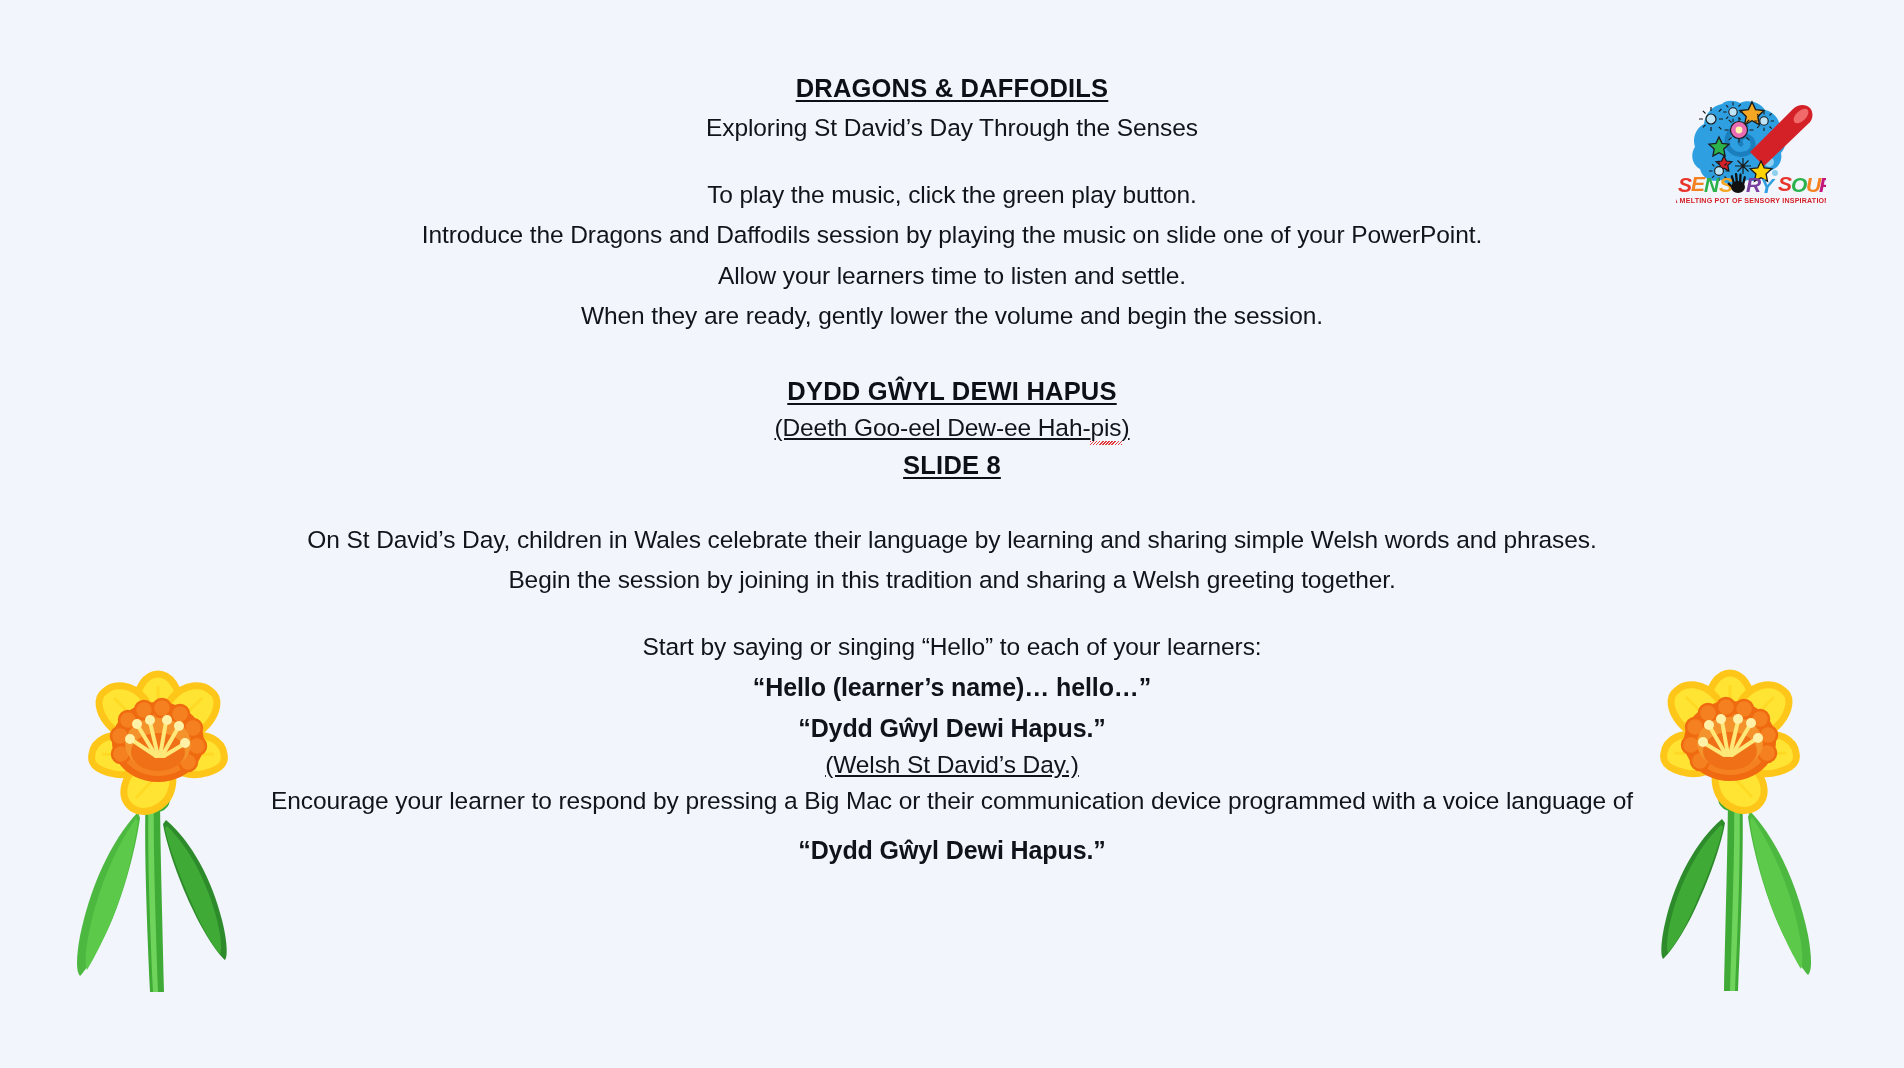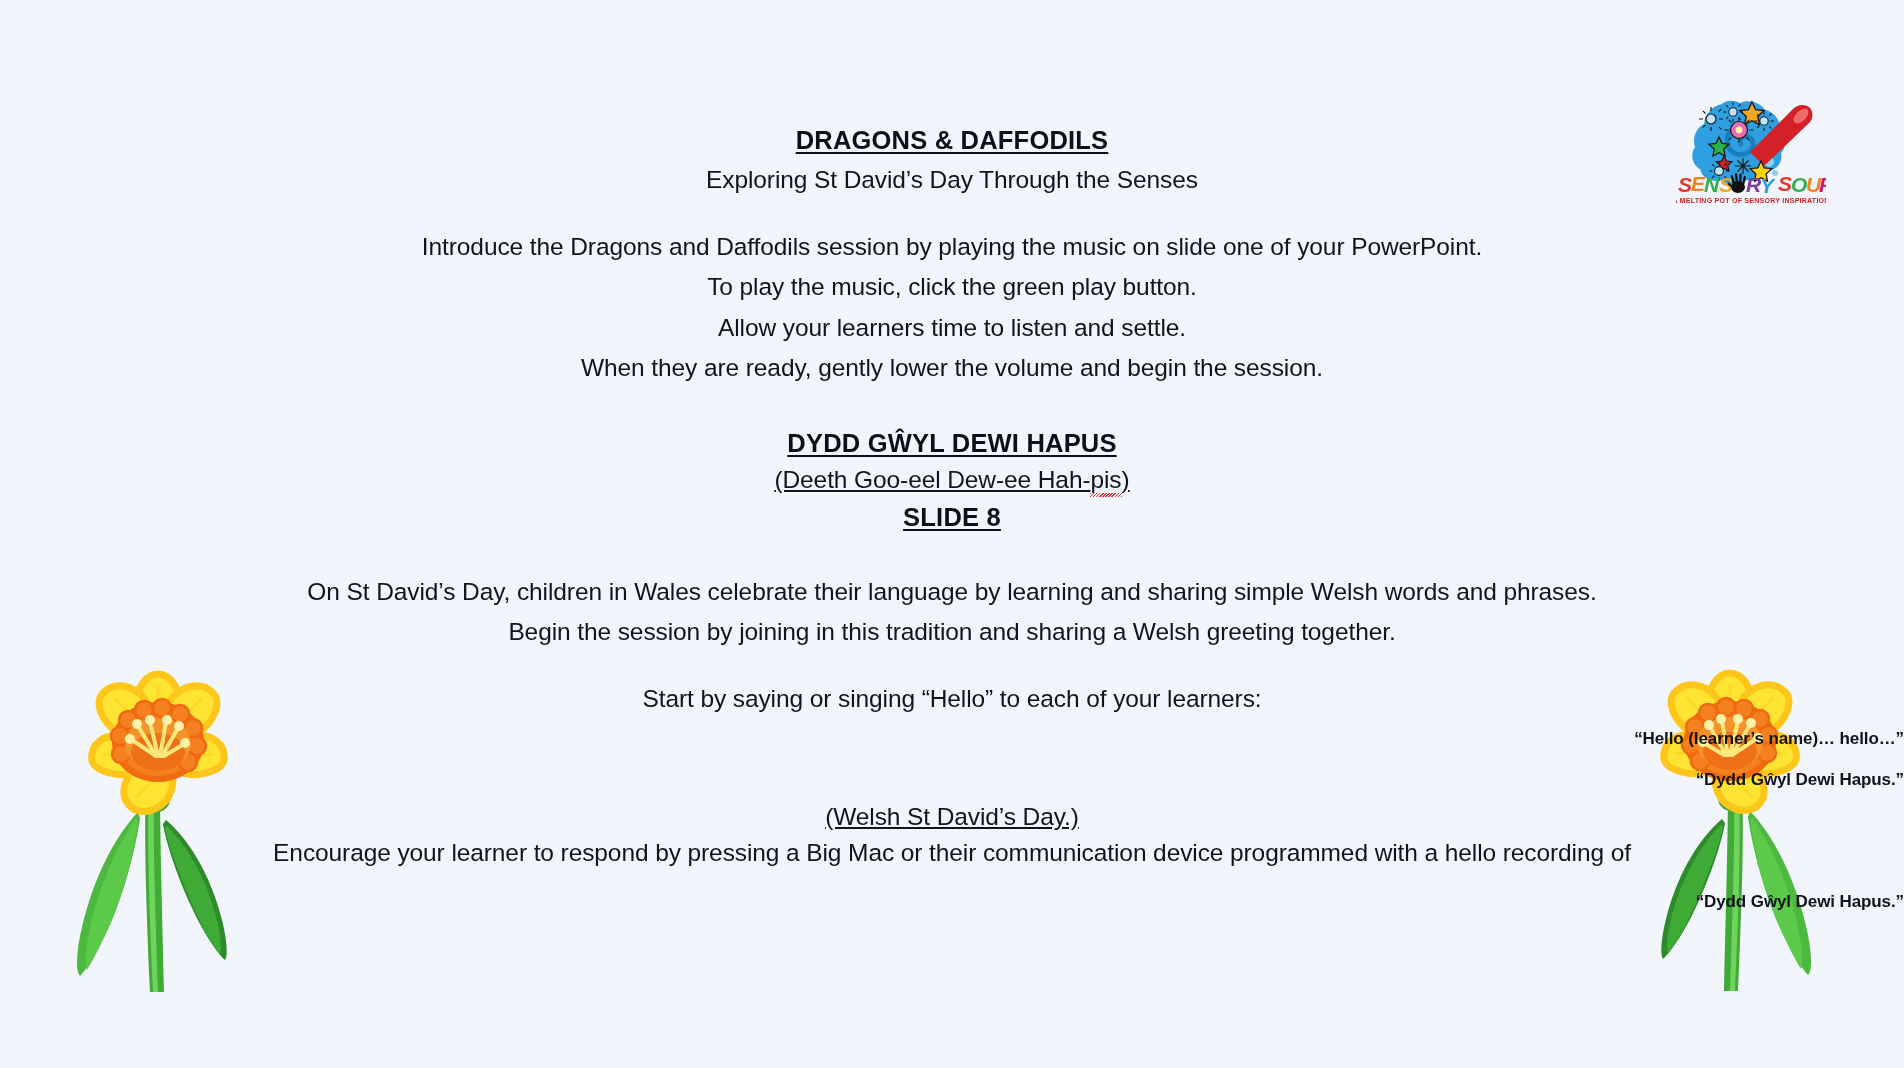--- a/index.html
+++ b/index.html
@@ -22,21 +22,21 @@
     width: 1904px;
     height: 1068px;
   }
 
   
   .doc {
     position: absolute;
     left: 0;
     top: 0;
     width: 1904px;
-    padding-top: 120px;
+    padding-top: 68px;
     box-sizing: border-box;
     text-align: center;
   }
 
   .line {
     text-align: center;
     font-size: 24.5px;
     line-height: 40.5px;
     letter-spacing: -0.1px;
     color: #11141b;
@@ -62,24 +62,23 @@
     font-weight: 700;
     text-decoration: underline;
     text-underline-offset: 3px;
     text-decoration-thickness: 2px;
     letter-spacing: 0.2px;
     color: #0d1016;
   }
 
   .bold-line {
     font-weight: 700;
-    font-size: 17px;
+    font-size: 25px;
     line-height: 40.5px;
     letter-spacing: -0.1px;
-    text-align: right;
   }
 
   .spacer-lg { height: 26px; }
   .spacer-xl { height: 34px; }
   .spacer-sm { height: 8px; }
 
   
   .squiggle {
     position: relative;
     display: inline-block;
@@ -345,22 +344,22 @@
   </div>
 
   <div class="doc">
 
     <div class="heading">DRAGONS &amp; DAFFODILS</div>
 
     <div class="line">Exploring St David’s Day Through the Senses</div>
 
     <div class="spacer-lg"></div>
 
+    <div class="line">To play the music, click the green play button.</div>
     <div class="line">Introduce the Dragons and Daffodils session by playing the music on slide one of your PowerPoint.</div>
-    <div class="line">To play the music, click the green play button.</div>
     <div class="line">Allow your learners time to listen and settle.</div>
     <div class="line">When they are ready, gently lower the volume and begin the session.</div>
 
     <div class="spacer-xl"></div>
 
     <div class="heading">DYDD GŴYL DEWI HAPUS</div>
 
     <div class="line tight">
       <span>(Deeth Goo-eel Dew-ee Hah-</span><span class="squiggle">pis</span><span>)</span>
     </div>
@@ -376,20 +375,20 @@
 
     <div class="line">Start by saying or singing “Hello” to each of your learners:</div>
 
     <div class="bold-line">“Hello (learner’s name)… hello…”</div>
 
 
     <div class="bold-line">“Dydd Gŵyl Dewi Hapus.”</div>
 
     <div class="line tight">(Welsh St David’s Day.)</div>
 
-    <div class="line">Encourage your learner to respond by pressing a Big Mac or their communication device programmed with a hello recording of</div>
+    <div class="line">Encourage your learner to respond by pressing a Big Mac or their communication device programmed with a voice language of</div>
 
     <div class="spacer-sm"></div>
 
     <div class="bold-line">“Dydd Gŵyl Dewi Hapus.”</div>
 
   </div>
 </div>
 
 </body></html>

